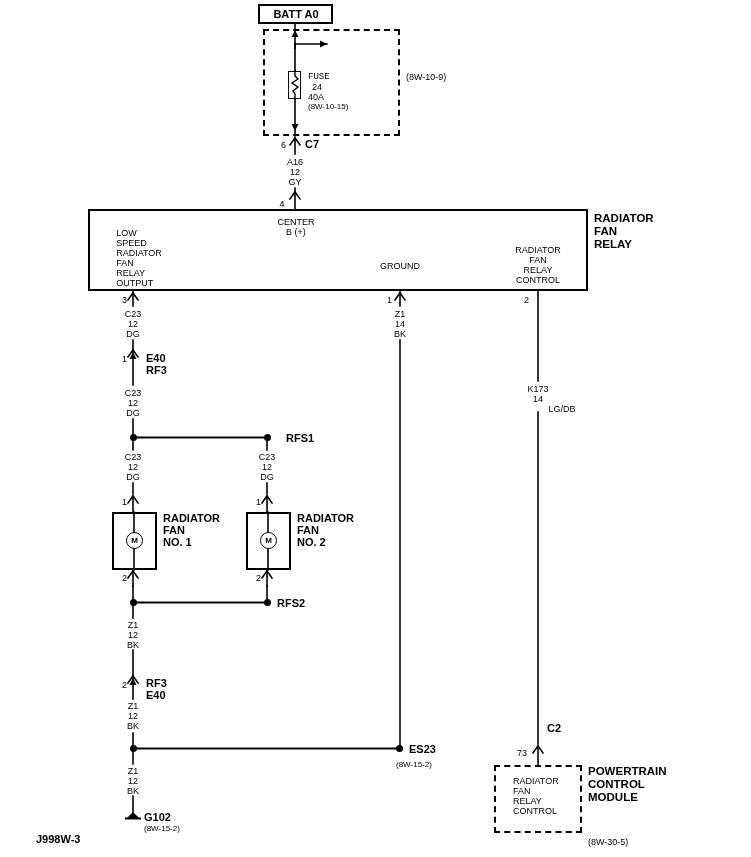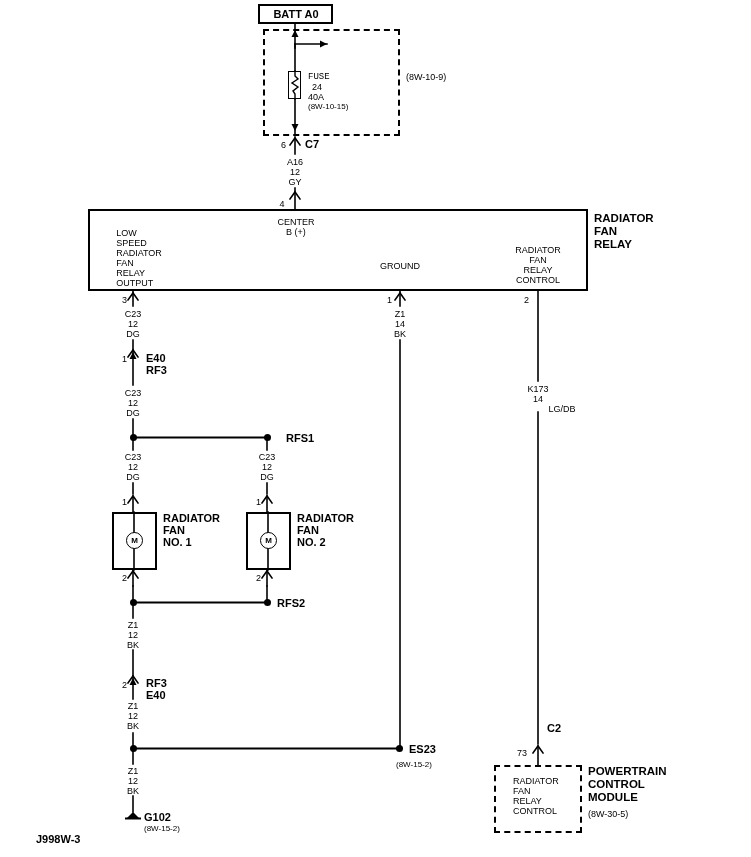--- a/index.html
+++ b/index.html
@@ -194,21 +194,21 @@
   <div class="lbl b10" style="left:547px; top:722px;">C2</div>
 
   <div class="dbox" style="left:494px; top:765px; width:88px; height:68px;"></div>
   <div class="lbl" style="left:513px; top:776px; white-space:pre-line;">RADIATOR
 FAN
 RELAY
 CONTROL</div>
   <div class="lbl b11" style="left:588px; top:765px; white-space:pre-line;">POWERTRAIN
 CONTROL
 MODULE</div>
-  <div class="lbl" style="left:588px; top:809px;">(8W-30-5)</div>
+  <div class="lbl" style="left:588px; top:837px;">(8W-30-5)</div>
 
   <div class="lbl b10" style="left:36px; top:833px;">J998W-3</div>
 
   <svg class="ov" viewBox="0 0 751 857">
     <g stroke="#000000" stroke-width="1.6" fill="none" stroke-linecap="square">
 
       <line x1="295" y1="24" x2="295" y2="48"></line>
 
       <line x1="295" y1="44" x2="327" y2="44"></line>
 

